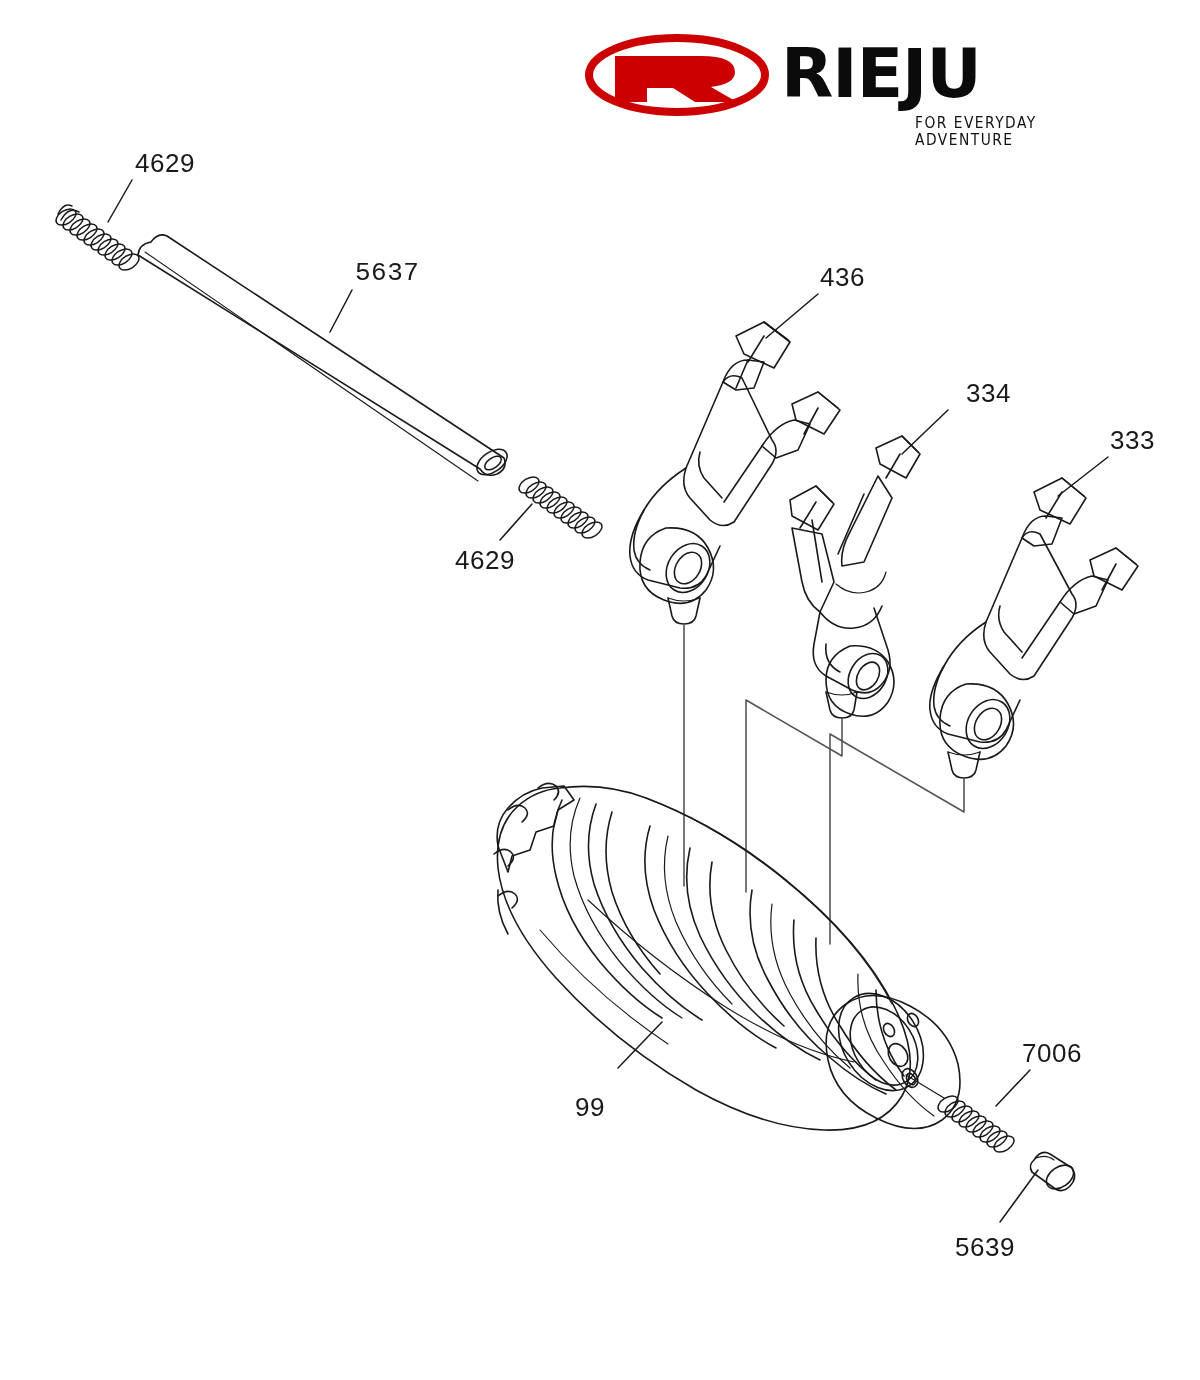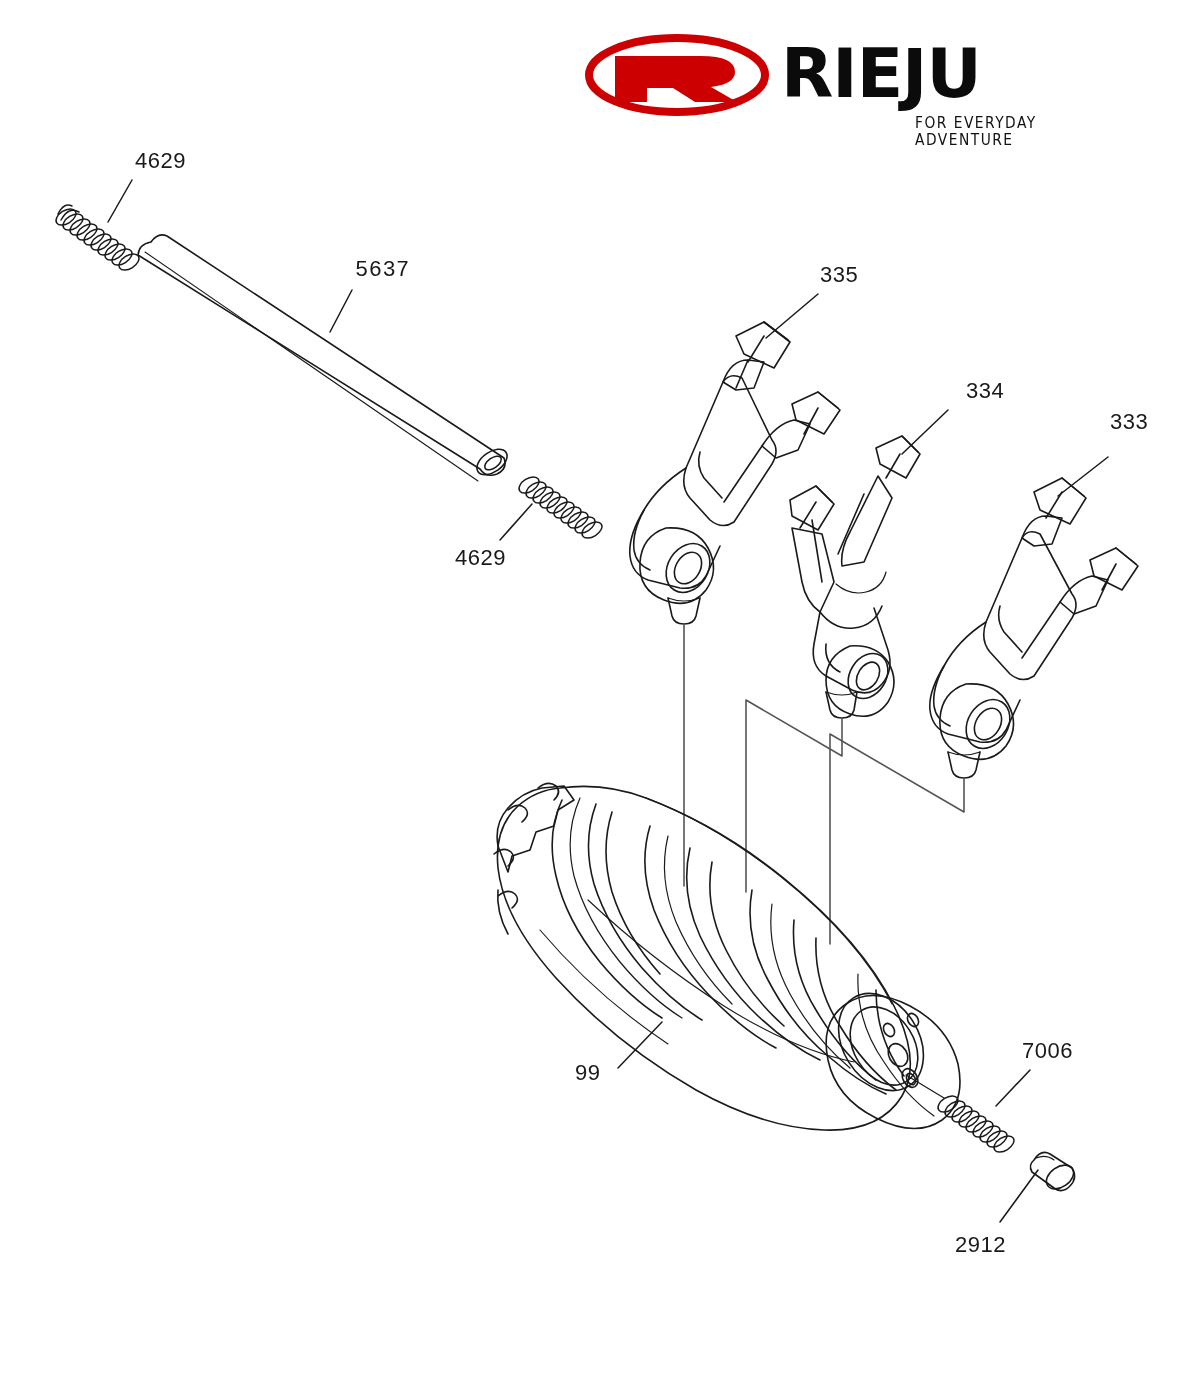--- a/index.html
+++ b/index.html
@@ -6,21 +6,21 @@
   body{
     width:1200px;height:1380px;
     font-family:"Liberation Sans","DejaVu Sans",sans-serif;
     position:relative;overflow:hidden;
   }
   #stage{position:absolute;left:0;top:0;width:1200px;height:1296px;}
   svg.layer{position:absolute;left:0;top:0;width:1200px;height:1380px;}
   .lbl{
     position:absolute;
     font-family:"Liberation Sans","DejaVu Sans",sans-serif;
-    font-size:22px;color:#1a1a1a;white-space:nowrap;
+    font-size:26px;color:#1a1a1a;white-space:nowrap;
     letter-spacing:0.5px;
   }
   
   #brand{position:absolute;left:585px;top:28px;width:560px;height:105px;}
   #brandmark{position:absolute;left:0;top:4px;width:185px;height:86px;}
   #wordmark{
     position:absolute;left:196px;top:12px;
     font-family:"DejaVu Sans","Liberation Sans",sans-serif;
     font-weight:bold;font-size:68px;line-height:68px;color:#0b0b0b;
     letter-spacing:-1px;
@@ -326,20 +326,20 @@
         <ellipse cx="1060" cy="1177" rx="10" ry="15" transform="rotate(55 1060 1177)"></ellipse>
         <path d="M1036 1158 q10 -4 18 2" stroke-width="1.1"></path>
       </g>
 
     </g>
   </svg>
 
   <div class="lbl" style="left:135px;top:148px;">4629</div>
   <div class="lbl" style="left:355px;top:258px;font-family:Liberation Mono, monospace;">5637</div>
   <div class="lbl" style="left:455px;top:545px;">4629</div>
-  <div class="lbl" style="left:820px;top:262px;">335</div>
+  <div class="lbl" style="left:820px;top:262px;">436</div>
   <div class="lbl" style="left:950px;top:378px;margin-left:16px;">334</div>
-  <div class="lbl" style="left:1110px;top:409px;">333</div>
-  <div class="lbl" style="left:575px;top:1060px;">99</div>
+  <div class="lbl" style="left:1110px;top:425px;">333</div>
+  <div class="lbl" style="left:575px;top:1092px;">99</div>
   <div class="lbl" style="left:1022px;top:1038px;">7006</div>
-  <div class="lbl" style="left:955px;top:1232px;">2912</div>
+  <div class="lbl" style="left:955px;top:1232px;">5639</div>
 
 </div>
 
 </body></html>

